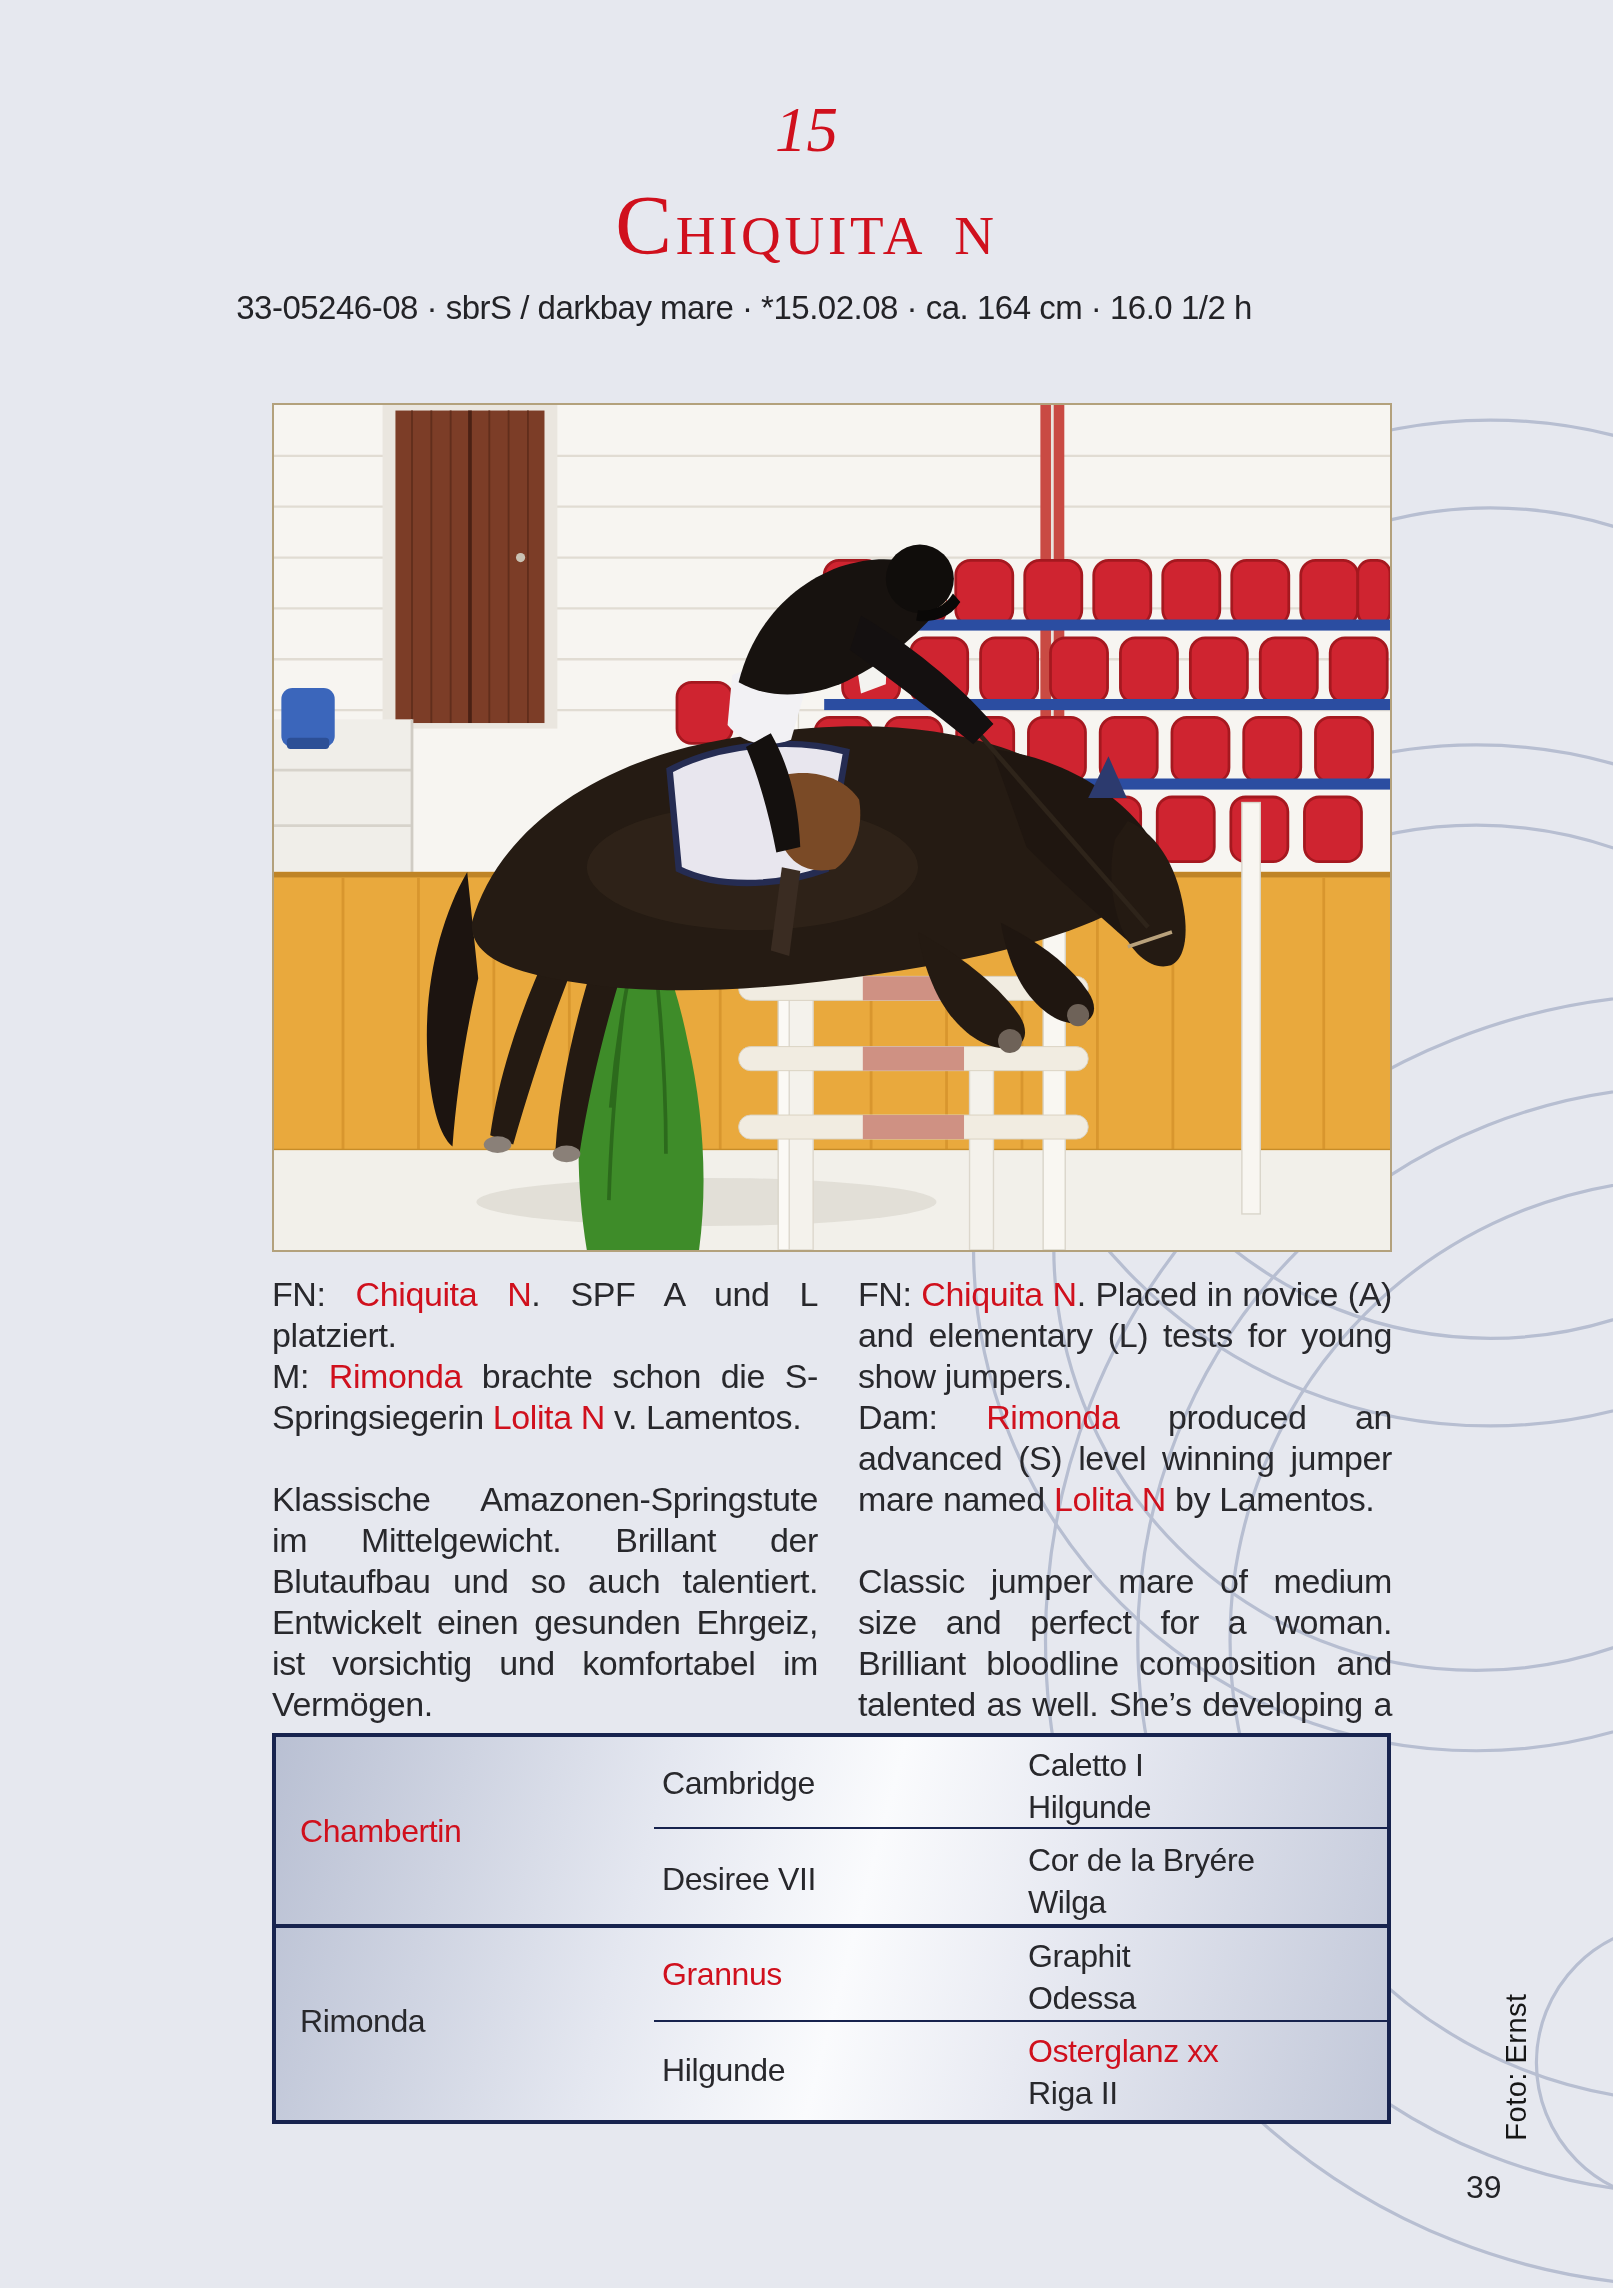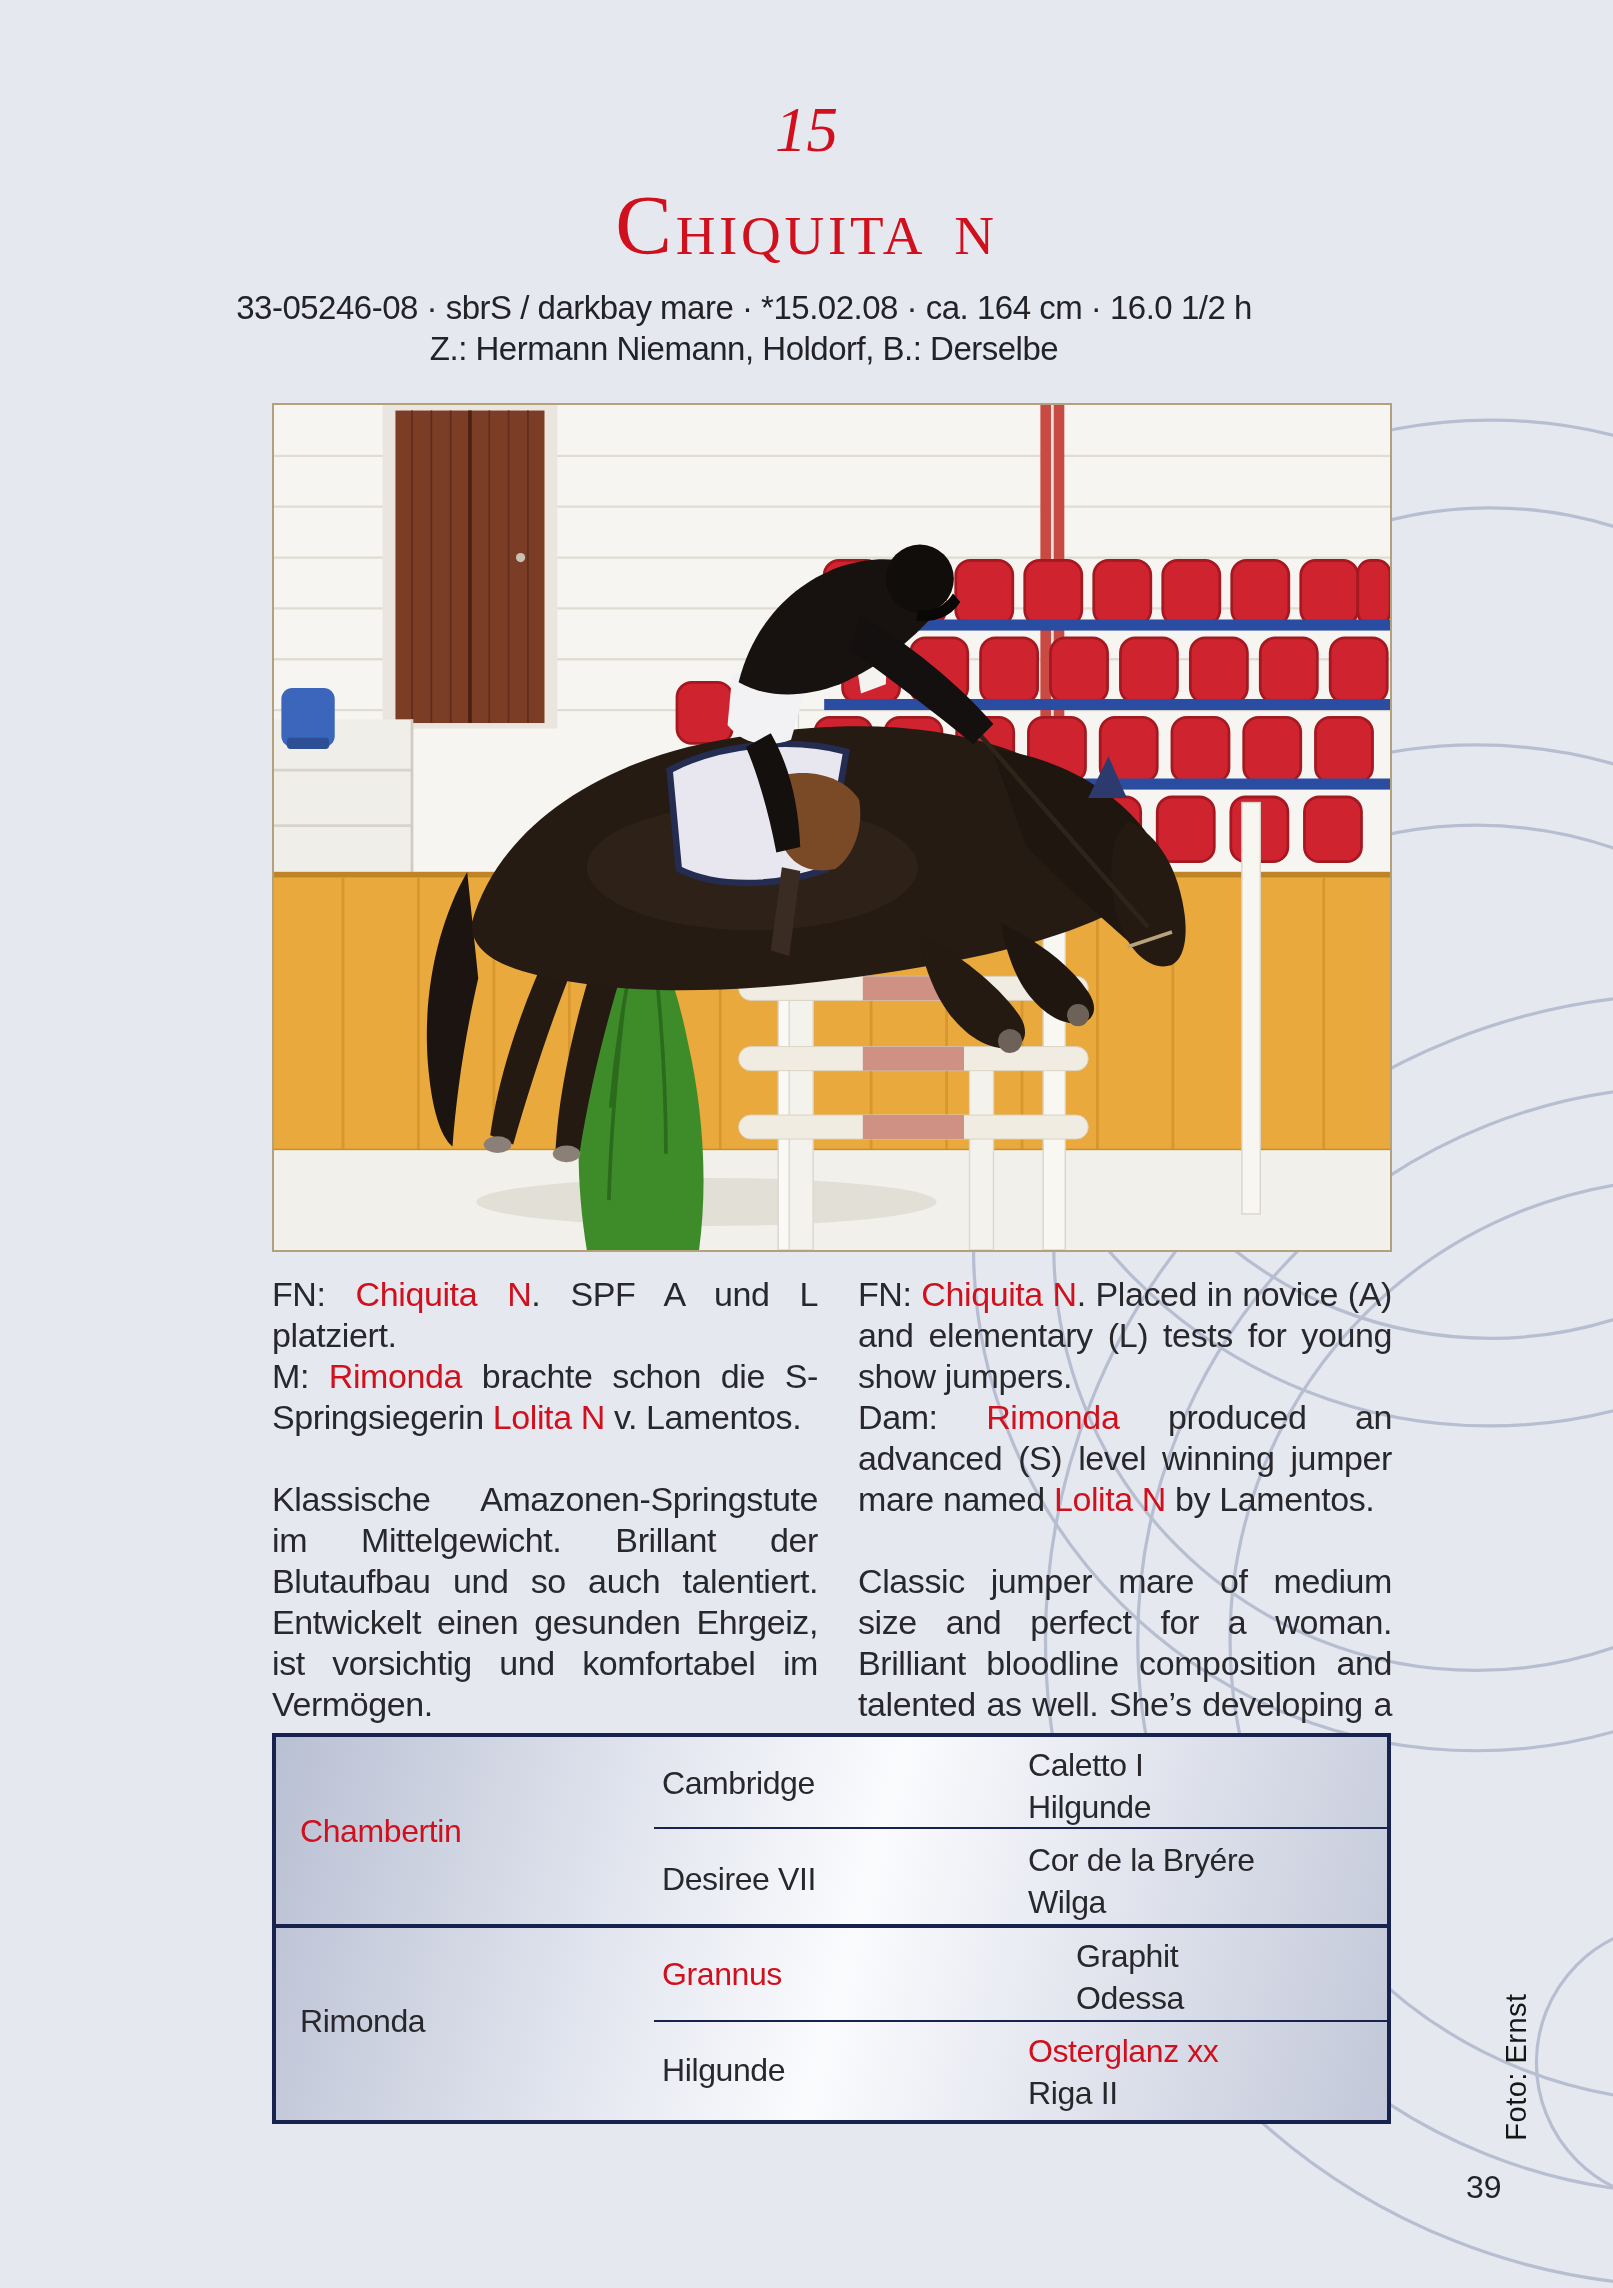--- a/index.html
+++ b/index.html
@@ -62,21 +62,21 @@
   .gen1.r1{top:76px;}
   .gen1.r2{top:266px;}
   .gen2{left:386px;}
   .gen2.s1{top:28px;}
   .gen2.s2{top:124px;}
   .gen2.s3{top:219px;}
   .gen2.s4{top:315px;}
   .gen3{left:752px;line-height:42px;}
   .gen3.s1{top:6.5px;}
   .gen3.s2{top:102px;}
-  .gen3.s3{top:198px;margin-left:48px;}
+  .gen3.s3{top:198px;}
   .gen3.s4{top:293px;}
   .gen3 span{display:block;}
 
   .photo-credit{
     position:absolute;left:1516px;top:2067px;
     transform:translate(-50%,-50%) rotate(-90deg);
     font-size:29px;color:#161616;white-space:nowrap;letter-spacing:0.5px;
   }
   .page-number{
     position:absolute;left:1466px;top:2169px;
@@ -99,21 +99,20 @@
   </g>
 </svg>
 
 <div class="layer">
 
   <div class="lot-number">15</div>
 
   <h1 class="title"><span class="t-init">C</span><span>HIQUITA</span><span class="t-suffix">N</span></h1>
 
   <div class="info-line info-1">33-05246-08 · sbrS / darkbay mare · *15.02.08 · ca. 164 cm · 16.0 1/2 h</div>
-  <div class="info-line info-2">Z.: Hermann Niemann, Holdorf, B.: Derselbe</div>
 
   <div class="photo-frame">
     <svg viewBox="0 0 1213 914" preserveAspectRatio="none">
 
       <rect x="0" y="0" width="1213" height="505" fill="#f7f5f1"></rect>
       <g stroke="#e1dcd3" stroke-width="2.5">
         <line x1="0" y1="55" x2="1213" y2="55"></line>
           <line x1="0" y1="110" x2="1213" y2="110"></line>
         <line x1="0" y1="165" x2="1213" y2="165"></line>
           <line x1="0" y1="220" x2="1213" y2="220"></line>

